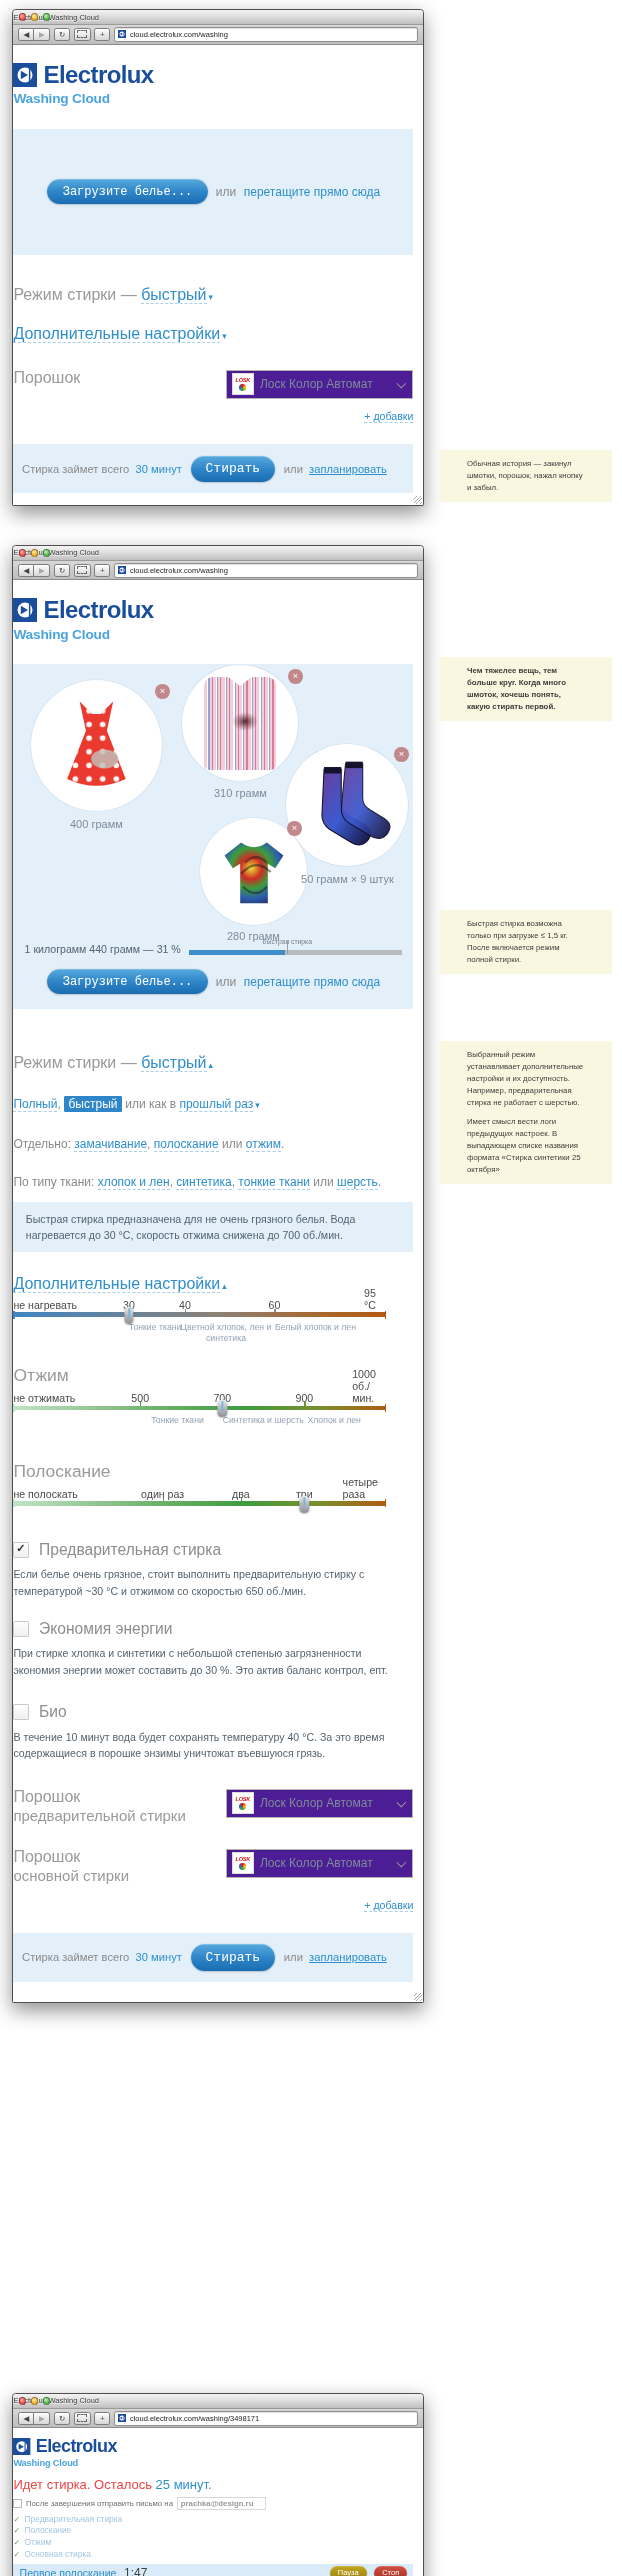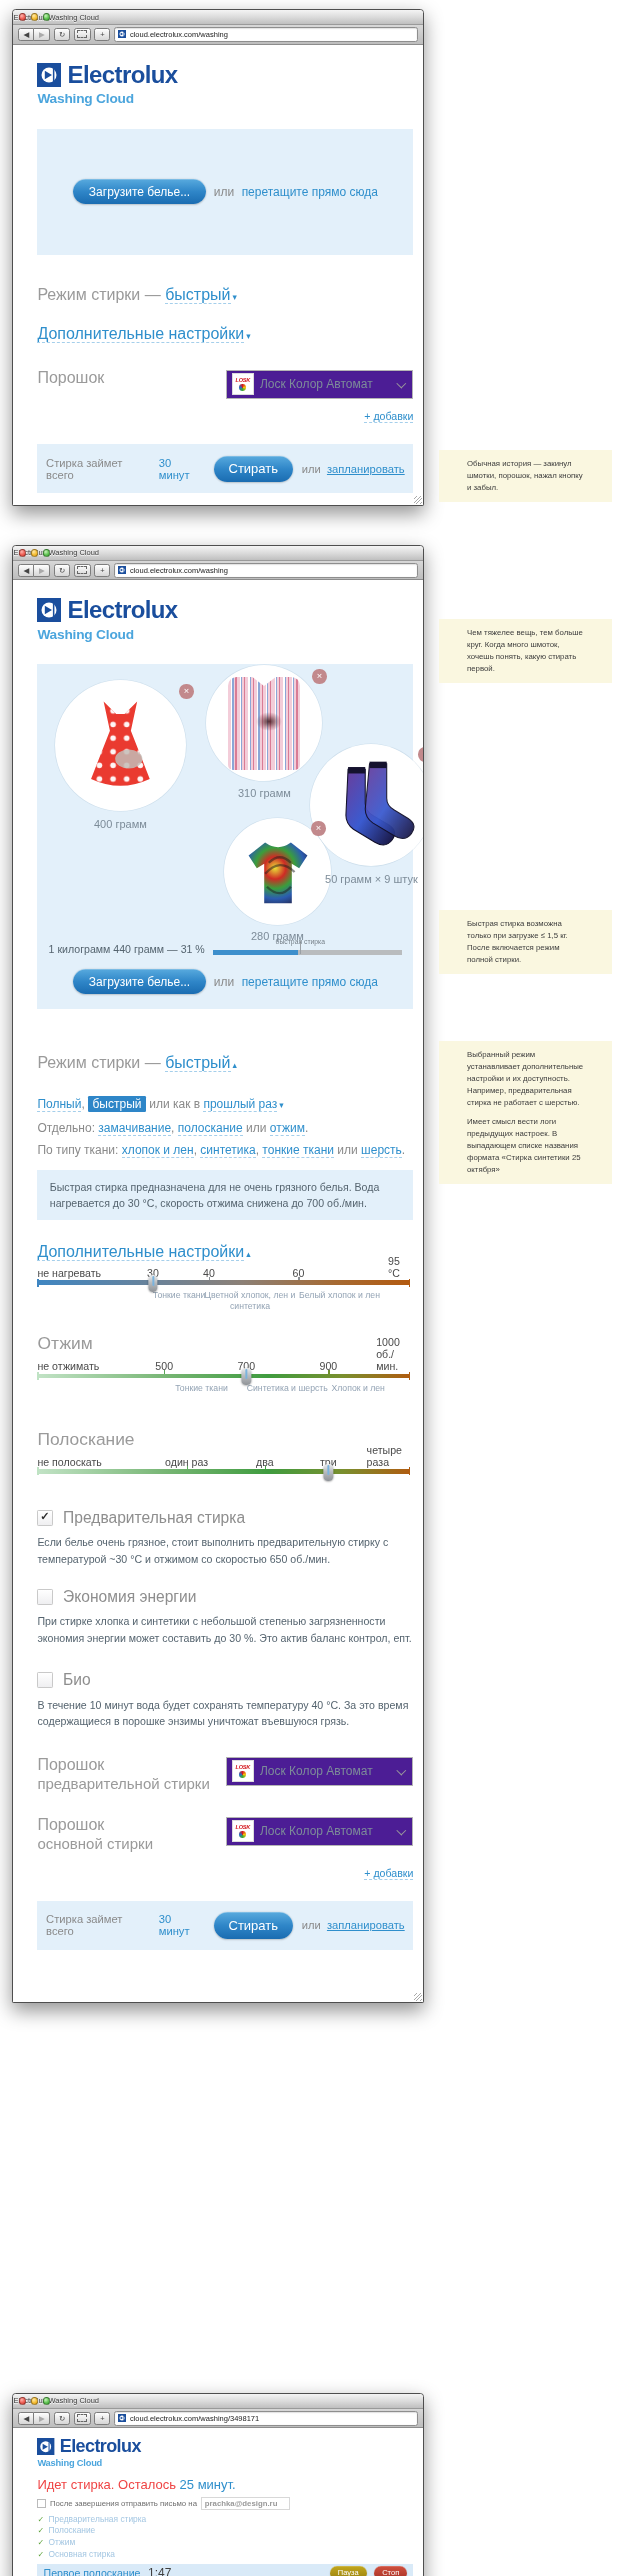--- a/index.html
+++ b/index.html
@@ -26,30 +26,30 @@
   .navpair{display:flex;}
   .navpair .tbtn:first-child{border-radius:2.5px 0 0 2.5px;}
   .navpair .tbtn:last-child{border-radius:0 2.5px 2.5px 0;border-left:none;}
   .snipbox{width:8px;height:6.2px;border:0.6px dashed #666;display:block;}
   .urlbox{flex:1;height:13px;background:#fff;border:0.6px solid #8e8e8e;border-radius:2.5px;
           display:flex;align-items:center;gap:3.7px;padding:0 3.1px;box-shadow:inset 0 0.6px 1.2px rgba(0,0,0,.22);}
   .urlbox .url{font-size:7.5px;color:#222;}
   .elx{display:block;}
 
   
-  .content{padding:0 10px 0 24px;}
+  .content{padding:0 10px 0 0;}
   .logo-block{margin-top:16px;}
   .logo-row{display:flex;align-items:center;gap:6.2px;}
   .wordmark{font-size:24px;font-weight:bold;color:#1a4e9d;letter-spacing:-0.6px;}
   .apptitle{font-size:13.7px;font-weight:bold;color:#4ba5dd;margin-top:2.5px;letter-spacing:-0.2px;}
   .panel{background:#e3f0fa;}
   .dropzone{margin-top:22.4px;position:relative;}
   .dz1{height:126px;display:flex;align-items:center;justify-content:center;}
   .uprow{display:flex;align-items:center;gap:7.5px;justify-content:center;}
-  .bigbtn{border:none;cursor:pointer;color:#fff;font-family:Liberation Sans, sans-serif;
+  .bigbtn{border:none;cursor:pointer;color:#fff;font-family:Liberation Mono, monospace;
           background:linear-gradient(#58aade,#2f86c8 50%,#1a6cb1);border-radius:15px;
           box-shadow:inset 0 0.6px 0 rgba(255,255,255,.45),0 0.6px 1.9px rgba(0,0,0,.3);}
   .upbtn{font-size:12px;padding:5.6px 16px;}
   .hint-or{font-size:12px;color:#8a8a8a;}
   .hint-drag{font-size:12px;color:#2f8fcc;cursor:pointer;}
   .h-big{font-size:16px;color:#9a9a9a;margin-top:31px;}
   .dashed{color:#2f8fcc;text-decoration:none;border-bottom:0.6px dashed #a5cfeb;cursor:pointer;}
   .car{font-style:normal;color:#2f8fcc;font-size:8.7px;margin-left:1.9px;border:none;}
   .car.dn::after{content:"▾";}
   .car.up::after{content:"▴";}
@@ -99,21 +99,21 @@
   .loadrow{position:absolute;left:11.2px;right:11.2px;top:279px;display:flex;align-items:center;gap:8.7px;}
   .load-text{font-size:10.6px;color:#55646f;white-space:nowrap;}
   .loadbar{position:relative;flex:1;height:4.4px;background:#b9bcbe;margin-top:6.2px;}
   .loadbar .fill{position:absolute;left:0;top:0;bottom:0;width:45%;background:#3d8fcc;}
   .ltick{position:absolute;left:46%;top:-8.7px;width:0.6px;height:13px;background:#9aa0a5;}
   .ltick span{position:absolute;bottom:9.3px;left:0;transform:translateX(-50%);font-size:6.8px;color:#77818a;white-space:nowrap;}
   .dz2 .uprow{position:absolute;left:0;right:0;top:305px;}
 
   
   .optblock{margin-top:21px;font-size:12px;color:#8a8a8a;}
-  .optblock .row{margin-top:0;line-height:22.4px;}
+  .optblock .row{margin-top:16px;line-height:22.4px;}
   .sel-fast{background:#2e86c8;color:#fff;padding:1.2px 4.4px;border-radius:1.2px;}
   .infobox{margin-top:8.7px;padding:8.7px 12.4px;font-size:10.6px;line-height:1.55;color:#55646f;}
 
   
   .sl-title{font-size:17.4px;color:#9a9a9a;}
   .slider{position:relative;margin-top:3.7px;width:373px;}
   .sl-labels{position:relative;height:16px;font-size:10.6px;color:#4a4a4a;}
   .sl-min{position:absolute;left:0;bottom:1.2px;}
   .sl-tick{position:absolute;bottom:1.2px;transform:translateX(-50%);}
   .sl-track{position:relative;height:4.4px;}
@@ -536,21 +536,21 @@
       <span class="ft-grey">Стирка займет всего</span>
       <span class="ft-blue">30 минут</span>
       <button class="bigbtn washbtn">Стирать</button>
       <span class="ft-grey">или</span>
       <a class="ulink">запланировать</a>
     </div>
   </div>
   <div class="grip"></div>
 </div>
 
-<div class="note" style="top:619px;">
+<div class="note" style="top:657px;font-weight:bold;">
   <p>Чем тяжелее вещь, тем больше круг. Когда много шмоток, хочешь понять, какую стирать первой.</p>
 </div>
 <div class="note" style="top:910px;">
   <p>Быстрая стирка возможна только при загрузке ≤ 1,5 кг. После включается режим полной стирки.</p>
 </div>
 <div class="note" style="top:1041px;">
   <p>Выбранный режим устанавливает дополнительные настройки и их доступность. Например, предварительная стирка не работает с шерстью.</p>
   <p>Имеет смысл вести логи предыдущих настроек. В выпадающем списке названия формата «Стирка синтетики 25 октября»</p>
 </div>
 

